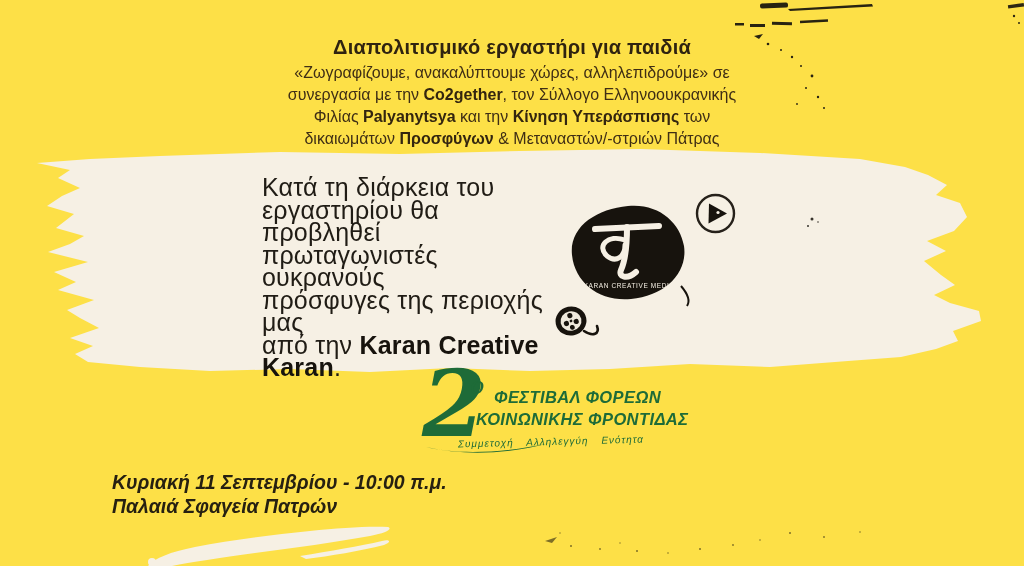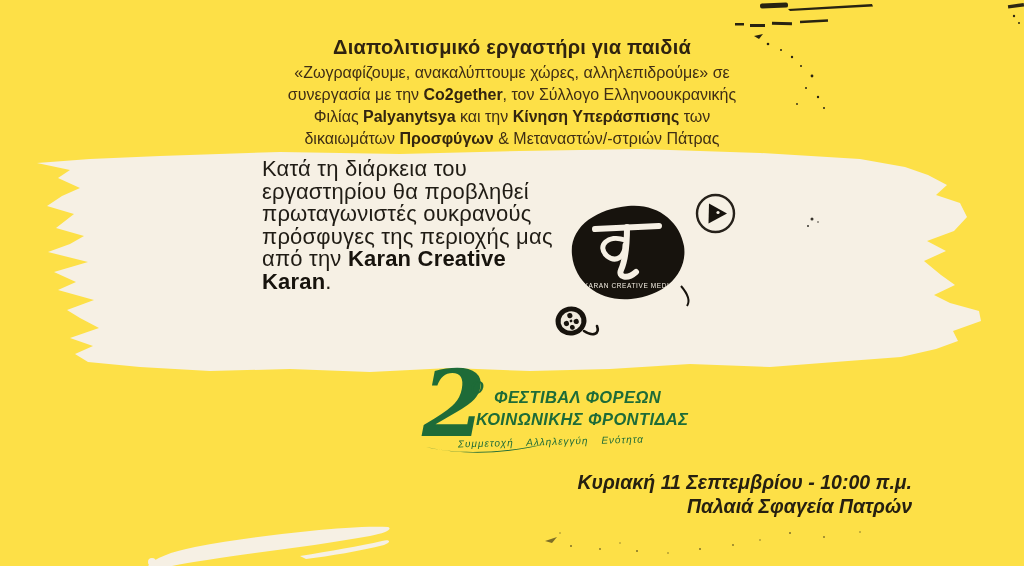--- a/index.html
+++ b/index.html
@@ -8,22 +8,22 @@
   #paint-layer{position:absolute;top:0;left:0;width:1024px;height:566px;z-index:1;}
   #content-layer{position:absolute;top:0;left:0;width:1024px;height:566px;z-index:2;}
 
   
   .header{position:absolute;top:36px;left:112px;width:800px;text-align:center;color:#3f2e15;}
   .header .title{font-size:20px;font-weight:bold;color:#2f2310;margin-bottom:3px;letter-spacing:.2px;}
   .header .hline{font-size:16px;line-height:22px;}
   .header b{color:#33250f;margin-top:40px;}
 
   
-  .band-text{position:absolute;top:158px;left:262px;width:300px;color:#201c15;
-             font-size:22px;line-height:22.5px;letter-spacing:.2px;}
+  .band-text{position:absolute;top:176px;left:262px;width:300px;color:#201c15;
+             font-size:25px;line-height:22.5px;letter-spacing:.2px;}
   .band-text b{color:#17130d;}
 
   
   .karan{position:absolute;top:196px;left:563px;width:138px;height:120px;}
   .karan svg{display:block;}
 
   .play{position:absolute;top:191px;left:693px;width:46px;height:46px;}
   .reel{position:absolute;top:297px;left:549px;width:56px;height:54px;}
 
   
@@ -34,21 +34,21 @@
                  font-style:italic;font-size:24px;}
   .festival .fline{position:absolute;left:76px;font-weight:bold;font-style:italic;
                    font-size:16.5px;letter-spacing:.4px;white-space:nowrap;}
   .festival .f1{top:18px;}
   .festival .f2{top:40px;left:58px;}
   .festival .swash{position:absolute;top:70px;left:6px;}
   .festival .tagline{position:absolute;top:66px;left:40px;font-style:italic;font-size:10px;
                      letter-spacing:1px;word-spacing:9px;white-space:nowrap;transform:rotate(-1.5deg);}
 
   
-  .footer{position:absolute;top:470px;left:112px;width:800px;text-align:right;color:#262011;
+  .footer{position:absolute;top:470px;left:112px;width:800px;text-align:left;color:#262011;
           font-weight:bold;font-style:italic;font-size:19.5px;line-height:24px;}
 </style>
 </head>
 <body>
 
 <div id="poster">
 
   <svg id="paint-layer" viewBox="0 0 1024 566" xmlns="http://www.w3.org/2000/svg">
 
     <path fill="#f6f0e4" d="M37,163 L90,159 L160,156 L280,152 L400,154 L520,151 L640,149 L760,153 L860,159 L905,167

